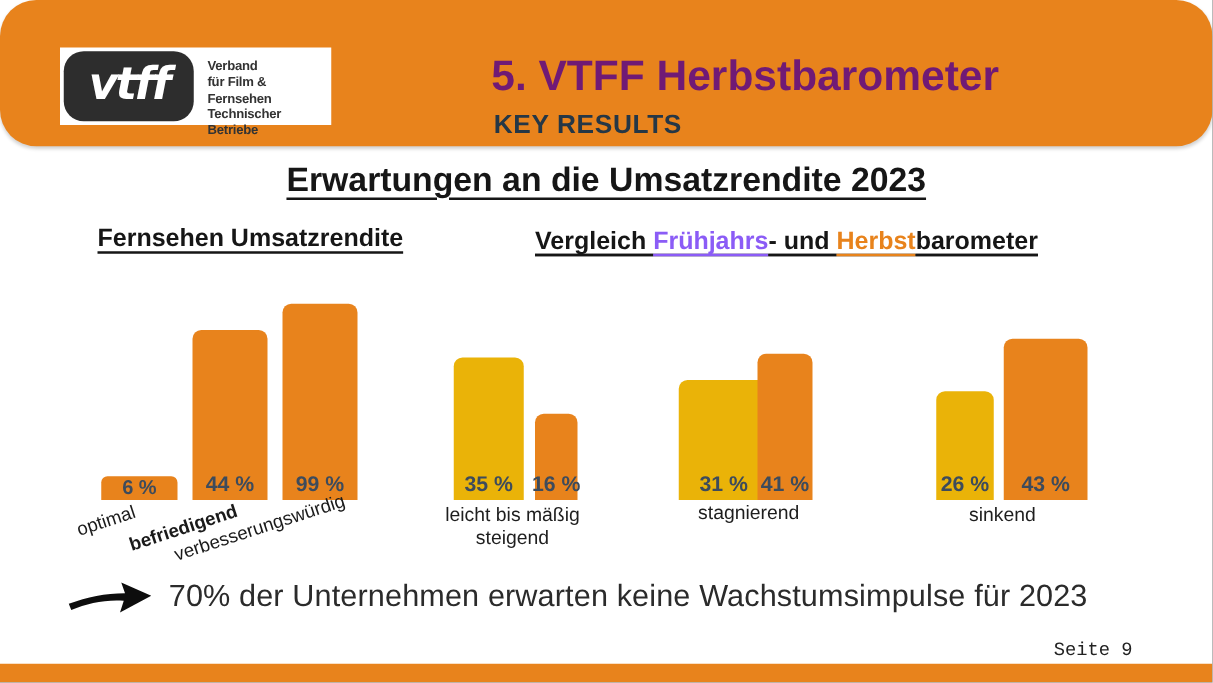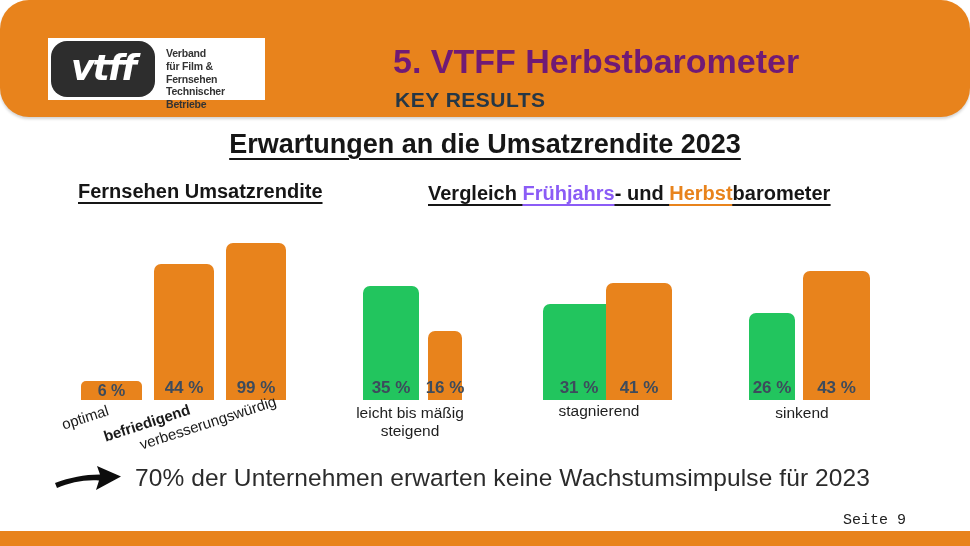--- a/index.html
+++ b/index.html
@@ -45,21 +45,21 @@
   .section-title {
     position:absolute; font-size:20px; font-weight:600; color:#161616;
     text-decoration:underline; text-underline-offset:4px; white-space:nowrap;
   }
   .section-title span { text-decoration:underline; text-underline-offset:4px; }
   .green-word { color:#8b5cf6; }
   .orange-word { color:#E8831C; }
   
   .bar { position:absolute; border-radius:7px 7px 0 0; }
   .bar.orange { background:#E8831C; }
-  .bar.green  { background:#22c55e; }
+  .bar.green  { background:#eab308; }
   .bar-value {
     position:absolute; left:-8px; right:-8px; bottom:2px; text-align:center;
     font-size:17px; font-weight:600; color:#3D4B5C; white-space:nowrap;
   }
   .bar-value.small { font-size:16px; bottom:0; line-height:19px; }
   .cat-label {
     position:absolute; text-align:center; font-size:15.5px; color:#1e1e1e;
   }
   .rot-label {
     position:absolute; font-size:15px; color:#1a1a1a; white-space:nowrap;
@@ -119,21 +119,21 @@
     <span class="bar-value">35 %</span>
   </div>
   <div class="bar orange" style="left:428px; top:331px; width:34px; height:69px;">
     <span class="bar-value">16 %</span>
   </div>
   <div class="cat-label" style="left:330px; top:404px; width:160px;">leicht bis mäßig steigend</div>
 
   <div class="bar green" style="left:543px; top:304px; width:72px; height:96px;">
     <span class="bar-value">31 %</span>
   </div>
-  <div class="bar orange" style="left:606px; top:283px; width:66px; height:117px;">
+  <div class="bar orange" style="left:606px; top:283px; width:44px; height:117px;">
     <span class="bar-value">41 %</span>
   </div>
   <div class="cat-label" style="left:539px; top:402px; width:120px;">stagnierend</div>
 
   <div class="bar green" style="left:749px; top:313px; width:46px; height:87px;">
     <span class="bar-value">26 %</span>
   </div>
   <div class="bar orange" style="left:803px; top:271px; width:67px; height:129px;">
     <span class="bar-value">43 %</span>
   </div>

